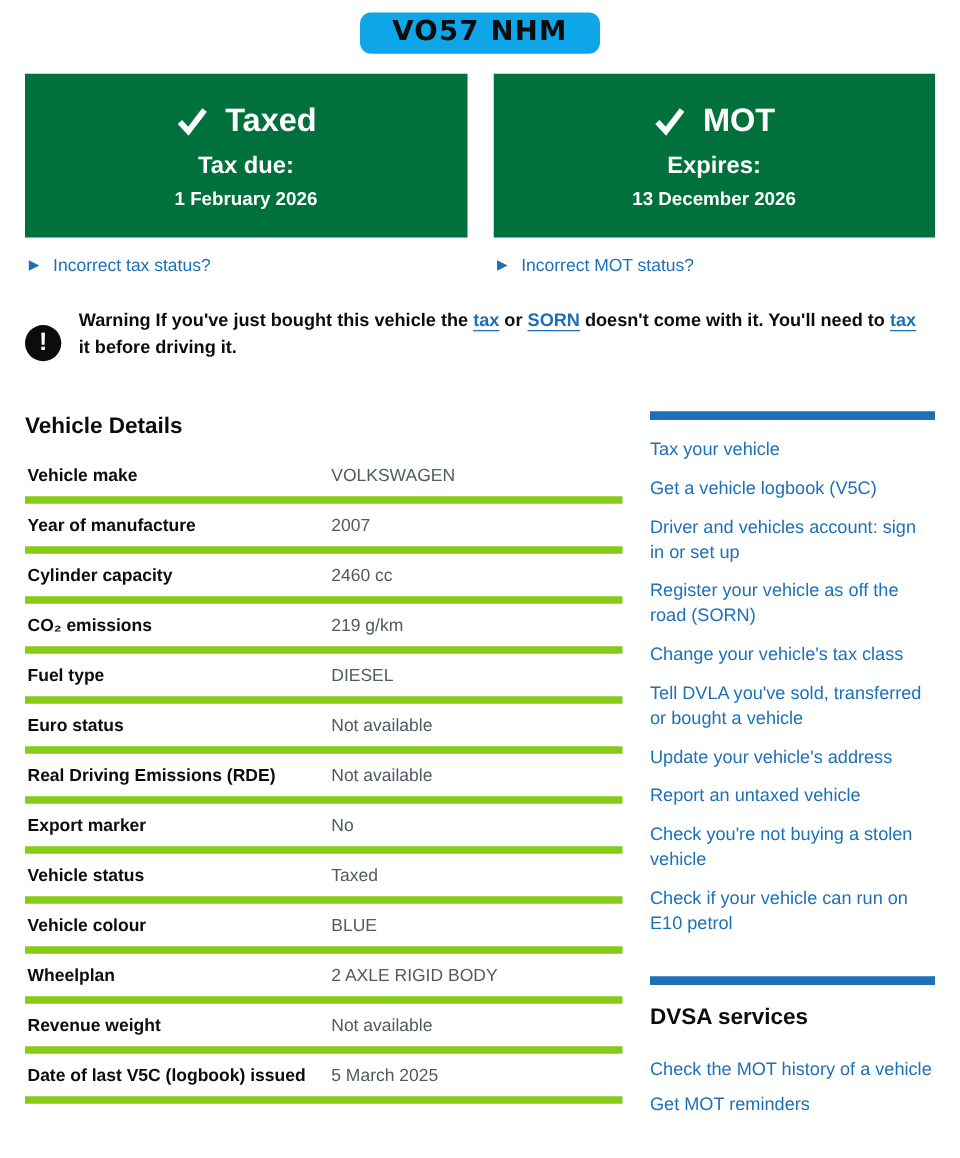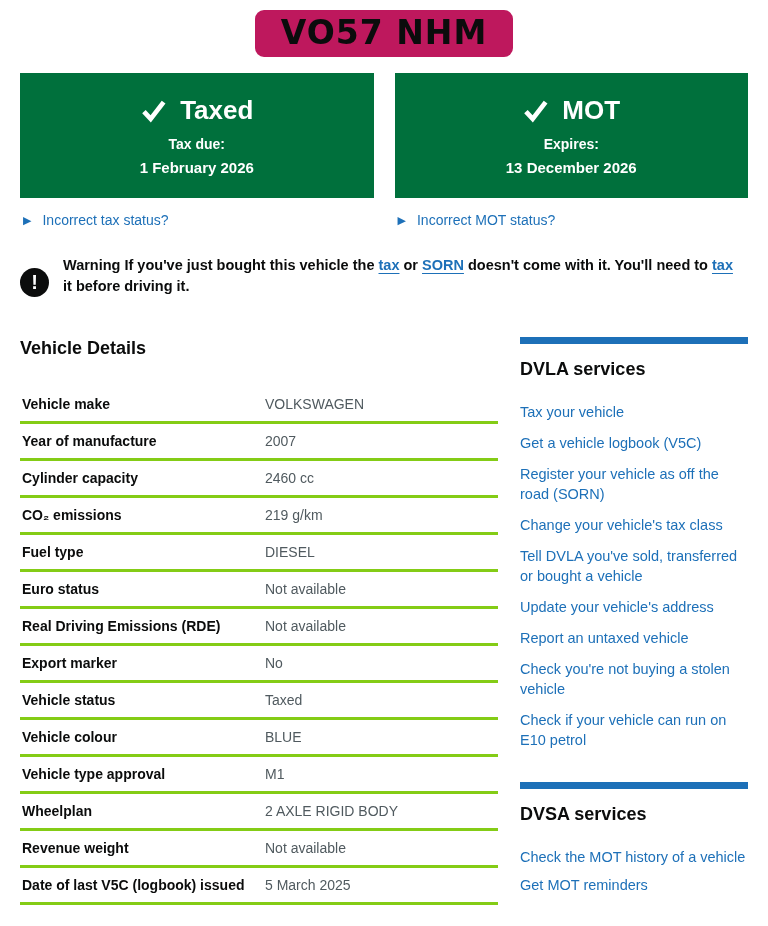--- a/index.html
+++ b/index.html
@@ -9,45 +9,45 @@
     color: #0b0c0c;
     background: #ffffff;
     overflow: hidden;
   }
   .container { padding: 10px 20px 0 20px; }
 
   
   .plate-wrap { text-align: center; }
   .plate {
     display: inline-block;
-    background: #be185d;
+    background: #0ea5e9;
     border-radius: 9px;
     padding: 3px 26px 5px 26px;
     font-family: "DejaVu Sans", sans-serif;
     font-weight: bold;
-    font-size: 33px;
+    font-size: 22px;
     letter-spacing: 1px;
     color: #0b0c0c;
   }
 
   
   .panels { display: flex; gap: 21px; margin-top: 16px; }
   .panel {
     flex: 1;
     background: #00703c;
     color: #ffffff;
     text-align: center;
     padding: 21px 10px 22px 10px;
   }
   .panel-title {
     display: flex; align-items: center; justify-content: center; gap: 13px;
     font-size: 26px; font-weight: bold; line-height: 32px;
   }
   .check-icon { display: inline-flex; }
-  .panel-sub { margin-top: 10px; font-size: 14px; font-weight: bold; }
+  .panel-sub { margin-top: 10px; font-size: 19px; font-weight: bold; }
   .panel-date { margin-top: 7px; font-size: 15px; font-weight: bold; }
 
   
   .queries { display: flex; gap: 21px; margin-top: 14px; }
   .query { flex: 1; display: flex; align-items: center; gap: 11px; padding-left: 3px; cursor: pointer; }
   .tri-icon { color: #1d70b8; font-size: 11px; line-height: 1; }
   .query-label {
     color: #1d70b8; font-size: 14px; 
     text-underline-offset: 3px;
   }
@@ -62,26 +62,26 @@
     flex-shrink: 0;
   }
   .warning-icon::before { content: "!"; }
   .warning-text { font-size: 14.5px; font-weight: bold; line-height: 21px; padding-right: 4px; }
   .inline-link { color: #1d70b8; text-decoration: underline; text-underline-offset: 3px; cursor: pointer; }
 
   
   .main { display: flex; gap: 22px; margin-top: 40px; }
   .left-col { width: 478px; }
   .section-heading { font-size: 18px; font-weight: bold; line-height: 22px; }
-  .left-col .section-heading { margin-bottom: 28px; }
+  .left-col .section-heading { margin-bottom: 12px; }
 
   .detail-row {
     display: flex;
     padding: 9px 0 9px 2px;
-    border-bottom: 3px solid #84cc16;
+    border-bottom: 6px solid #84cc16;
     align-items: flex-start;
   }
   .detail-label { width: 243px; font-size: 14px; font-weight: bold; line-height: 16px; flex-shrink: 0; }
   .detail-value { font-size: 14px; color: #505a5f; line-height: 16px; }
 
   
   .sidebar { flex: 1; }
   .blue-bar { height: 7px; background: #1d70b8; margin-bottom: 14px; }
   .sidebar .section-heading { margin-bottom: 22px; }
   .side-link {
@@ -187,42 +187,38 @@
       </div>
       <div class="detail-row">
         <div class="detail-label">Vehicle status</div>
         <div class="detail-value">Taxed</div>
       </div>
       <div class="detail-row">
         <div class="detail-label">Vehicle colour</div>
         <div class="detail-value">BLUE</div>
       </div>
       <div class="detail-row">
-        <div class="detail-label">Vehicle type approval</div>
-        <div class="detail-value">M1</div>
-      </div>
-      <div class="detail-row">
         <div class="detail-label">Wheelplan</div>
         <div class="detail-value">2 AXLE RIGID BODY</div>
       </div>
       <div class="detail-row">
         <div class="detail-label">Revenue weight</div>
         <div class="detail-value">Not available</div>
       </div>
       <div class="detail-row">
         <div class="detail-label">Date of last V5C (logbook) issued</div>
         <div class="detail-value">5 March 2025</div>
       </div>
     </div>
 
     <div class="sidebar">
       <div class="blue-bar"></div>
-      <div class="section-heading">DVLA services</div>
       <span class="side-link">Tax your vehicle</span>
       <span class="side-link">Get a vehicle logbook (V5C)</span>
+      <span class="side-link">Driver and vehicles account: sign in or set up</span>
       <span class="side-link">Register your vehicle as off the road (SORN)</span>
       <span class="side-link">Change your vehicle's tax class</span>
       <span class="side-link">Tell DVLA you've sold, transferred or bought a vehicle</span>
       <span class="side-link">Update your vehicle's address</span>
       <span class="side-link">Report an untaxed vehicle</span>
       <span class="side-link">Check you're not buying a stolen vehicle</span>
       <span class="side-link">Check if your vehicle can run on E10 petrol</span>
 
       <div class="dvsa-section">
         <div class="blue-bar"></div>

